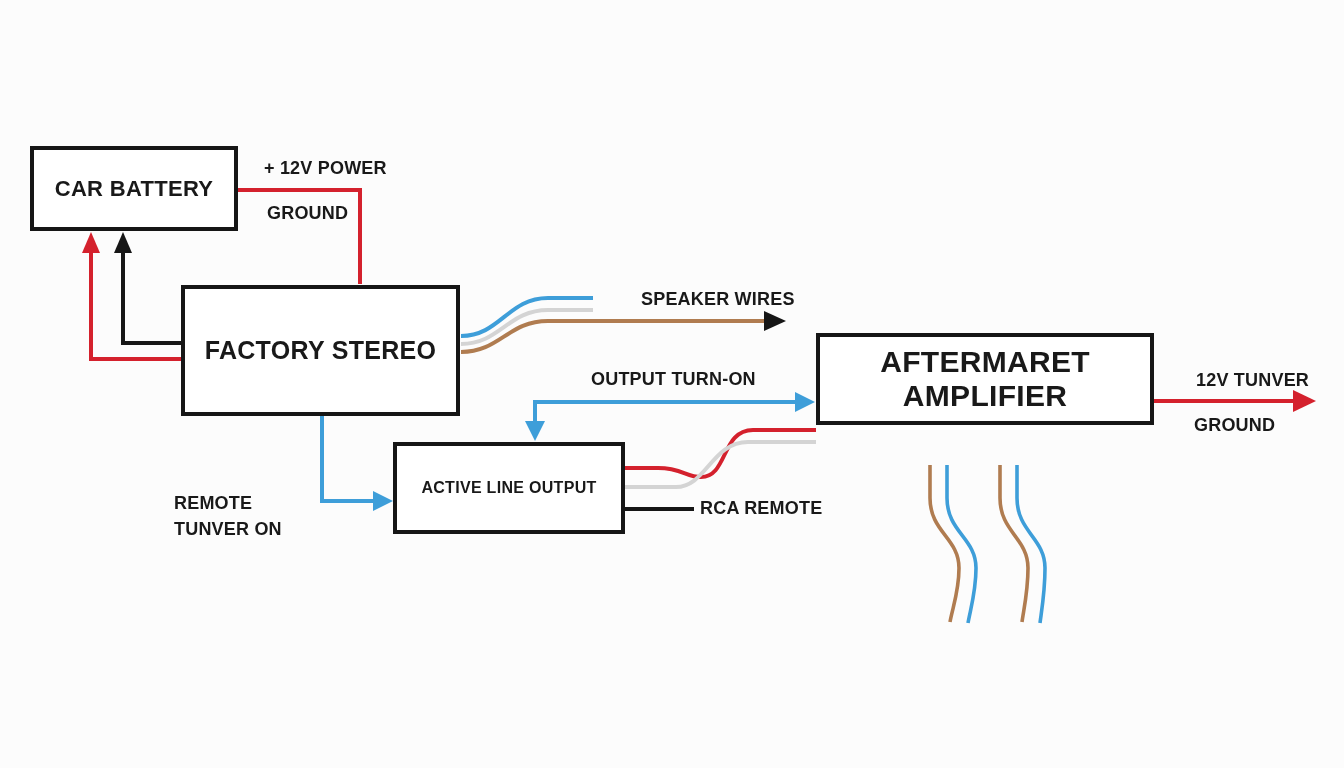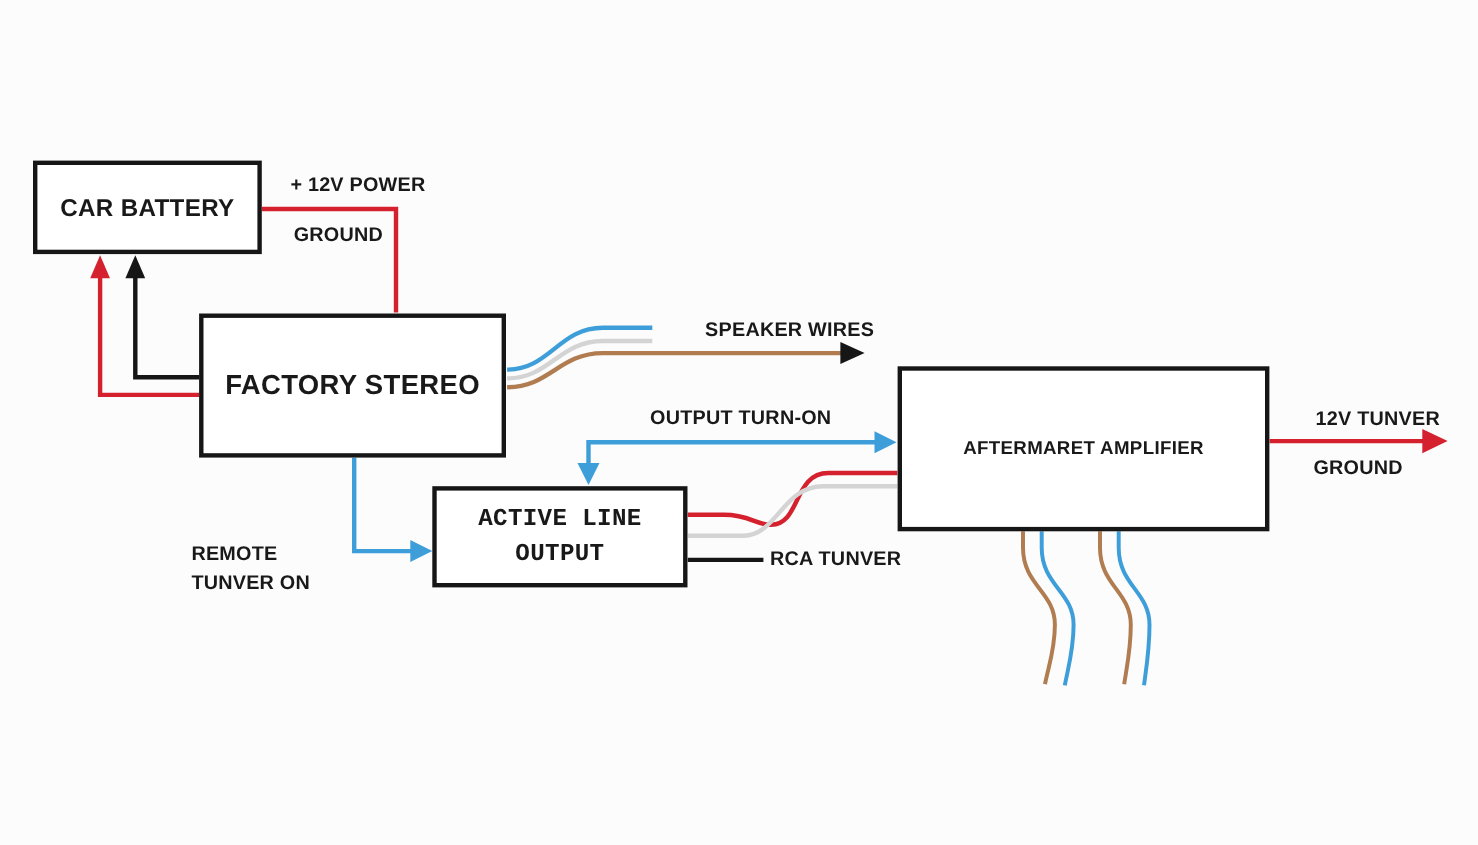--- a/index.html
+++ b/index.html
@@ -21,22 +21,22 @@
     background:#ffffff;
     border:4px solid #161616;
     box-sizing:border-box;
     display:flex; align-items:center; justify-content:center;
     text-align:center;
     font-weight:bold;
     letter-spacing:0.3px;
   }
   .box-battery { left:30px;  top:146px; width:208px; height:85px;  font-size:22px; }
   .box-stereo  { left:181px; top:285px; width:279px; height:131px; font-size:25px; }
-  .box-aloc    { left:393px; top:442px; width:232px; height:92px;  font-size:22px; line-height:1.45;font-family:Liberation Mono, monospace; }
-  .box-amp     { left:816px; top:333px; width:338px; height:150px; font-size:17px; }
+  .box-aloc    { left:393px; top:442px; width:232px; height:92px;  font-size:16px; line-height:1.45; }
+  .box-amp     { left:816px; top:333px; width:338px; height:92px; font-size:30px; }
   .lbl {
     position:absolute;
     font-weight:bold;
     font-size:18px;
     letter-spacing:0.2px;
     white-space:nowrap;
   }
   .lbl-battery-power { left:264px; top:158px; }
   .lbl-battery-ground{ left:267px; top:203px; }
   .lbl-speaker-wires { left:601px; top:289px;margin-left:40px; }
@@ -109,17 +109,17 @@
   <div class="lbl lbl-battery-power">+ 12V POWER</div>
   <div class="lbl lbl-battery-ground">GROUND</div>
   <div class="lbl lbl-speaker-wires">SPEAKER WIRES</div>
   <div class="lbl lbl-remote-turnon">OUTPUT TURN-ON</div>
 
   <div class="lbl lbl-remote-tunver">
     <span style="display:block">REMOTE</span>
     <span style="display:block">TUNVER ON</span>
   </div>
 
-  <div class="lbl lbl-rca-cables">RCA TUNVER</div>
+  <div class="lbl lbl-rca-cables">RCA REMOTE</div>
   <div class="lbl lbl-amp-power">12V TUNVER</div>
   <div class="lbl lbl-amp-ground">GROUND</div>
 
 </div>
 
 </body></html>

